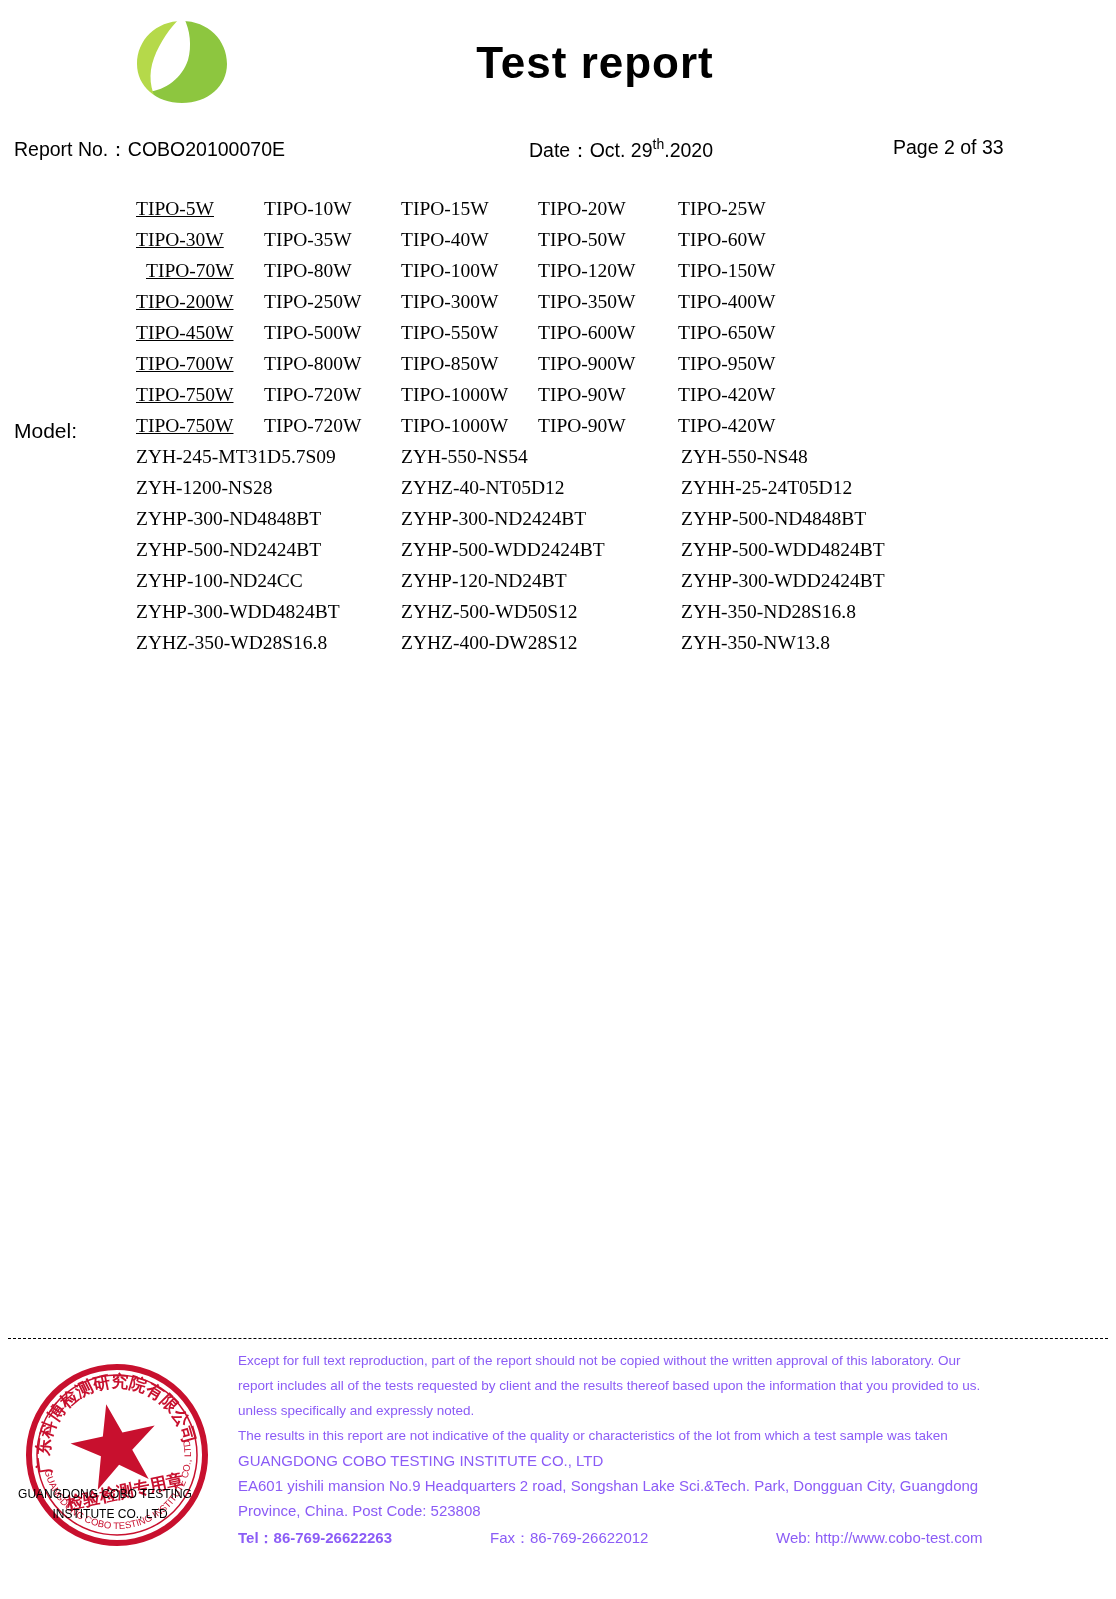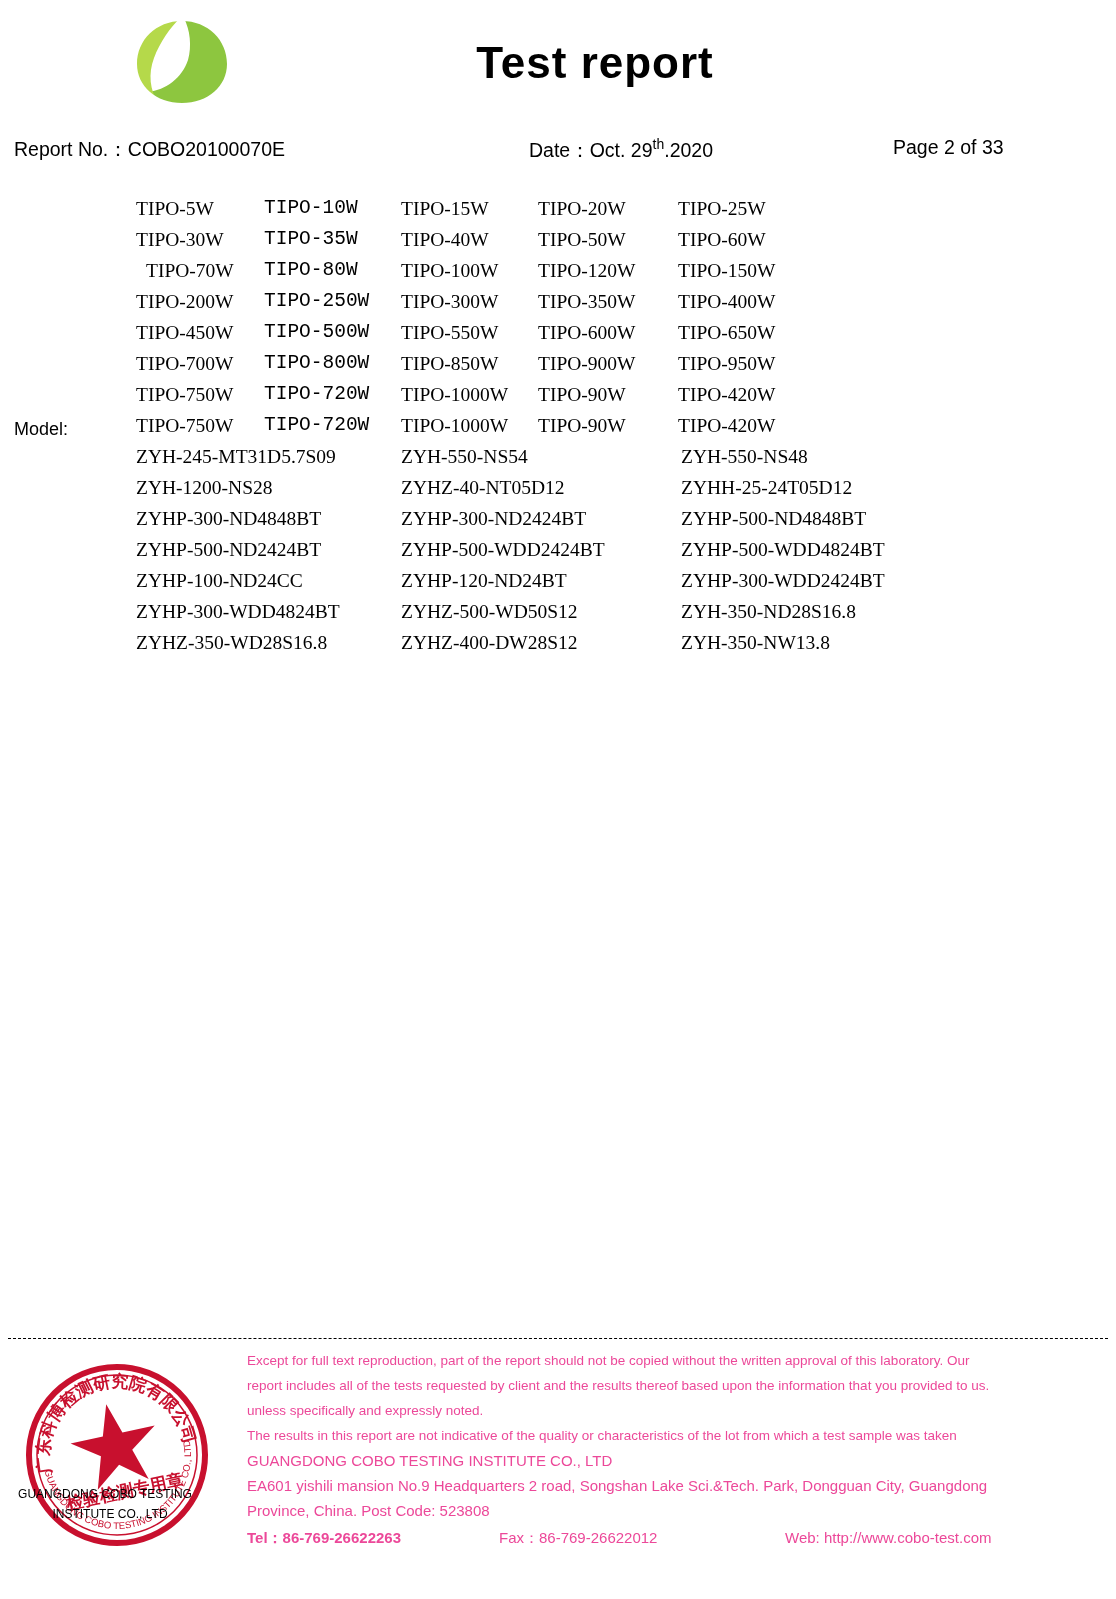--- a/index.html
+++ b/index.html
@@ -79,43 +79,43 @@
     left: 893px;
     top: 0;
     white-space: nowrap;
   }
 
   
   .model-label {
     position: absolute;
     left: 14px;
     top: 419px;
-    font-size: 18px;
+    font-size: 21px;
   }
   .model-block {
     position: absolute;
     left: 0;
     top: 193px;
     width: 1116px;
     font-family: "Liberation Serif", serif;
     font-size: 19.5px;
     line-height: 31px;
   }
   .grid-row {
     display: block;
     height: 31px;
     white-space: nowrap;
   }
   .grid-row span {
     display: inline-block;
     vertical-align: top;
   }
   
-  .c1 { width: 128px; margin-left: 136px; }
-  .c2 { width: 137px; font-family: Liberation Mono, monospace; }
+  .c1 { width: 128px; margin-left: 136px; text-decoration: underline; }
+  .c2 { width: 137px; }
   .c3 { width: 137px; }
   .c4 { width: 140px; }
   .c5 { width: 180px; }
   .c1.indent { padding-left: 10px; width: 118px; }
 
   
   .d1 { width: 265px; margin-left: 136px; }
   .d2 { width: 280px; }
   .d3 { width: 280px; }
 
@@ -135,22 +135,21 @@
     width: 215px;
     height: 215px;
   }
   .footer-text {
     position: absolute;
     left: 238px;
     top: 1348px;
     width: 860px;
     font-size: 13.5px;
     line-height: 25px;
-    color: #ec4899;
-    margin-left: 9px;
+    color: #8b5cf6;
   }
   .footer-text p {
     margin: 0;
   }
   .footer-company {
     font-size: 15px;
     margin-top: 4px;
   }
   .footer-addr {
     font-size: 15px;

